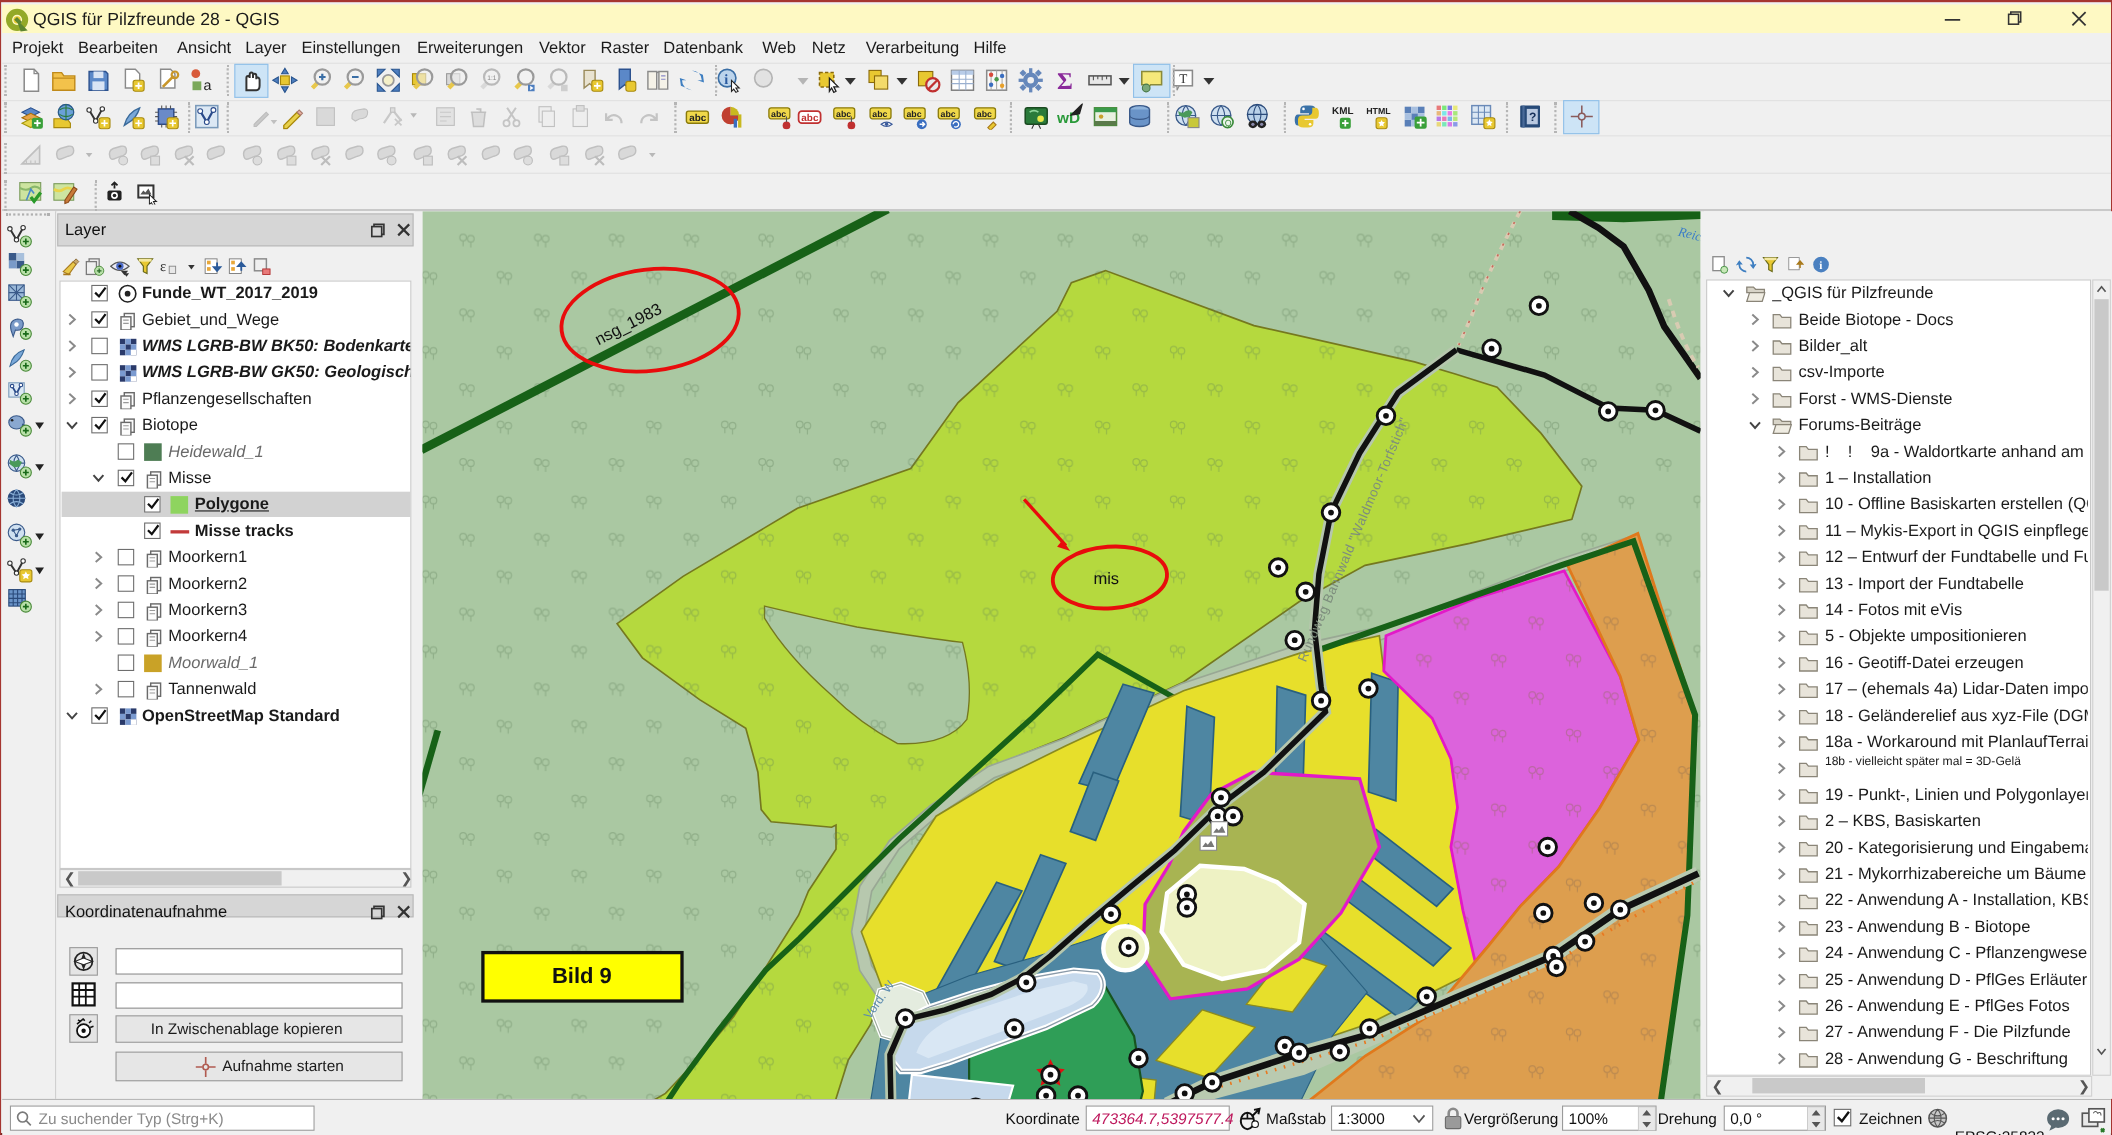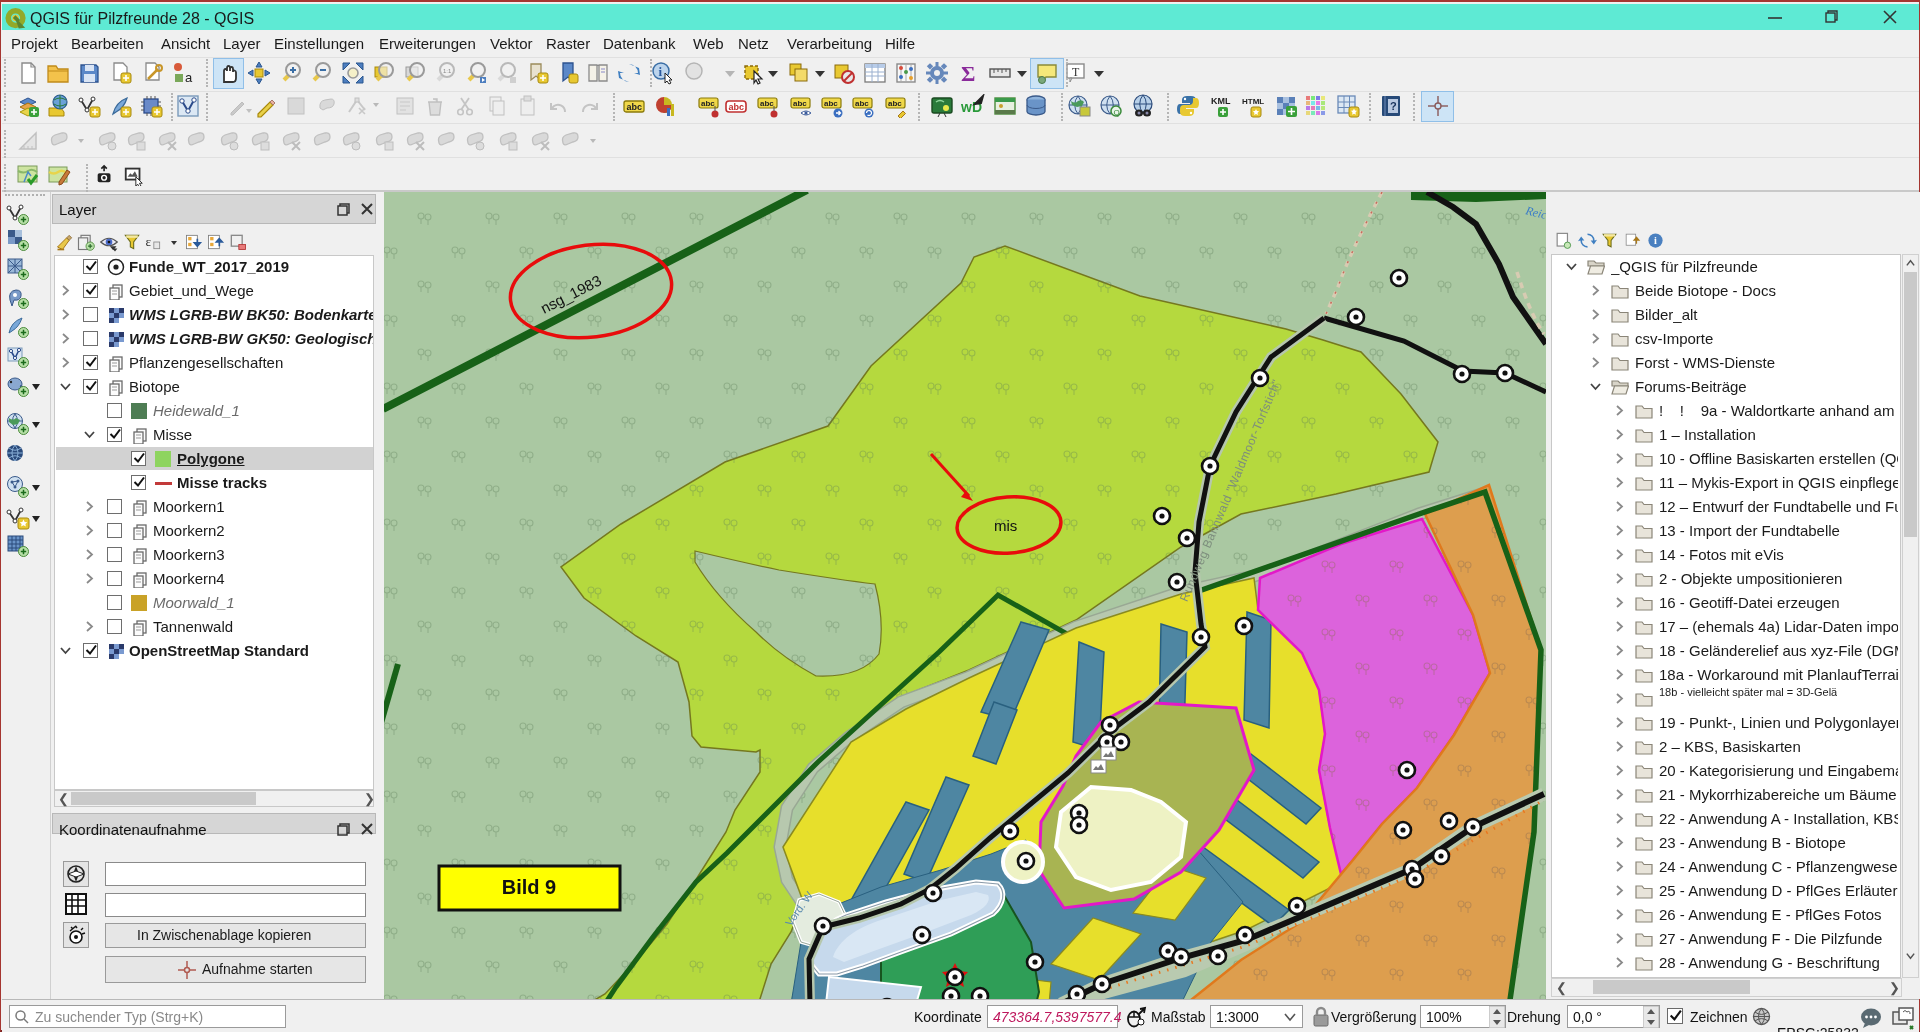--- a/index.html
+++ b/index.html
@@ -7,21 +7,21 @@
 .abs{position:absolute}
 .ic{position:absolute}
 .sep{position:absolute;width:4px;border-left:2px dotted #b5b5b5}
 .hl{position:absolute;background:#cde4f6;border:1px solid #90bfe8}
 .txt{position:absolute;white-space:nowrap;color:#1a1a1a}
 .panel-title{position:absolute;background:#d6d6d6;color:#111;font-size:15px}
 .cb{position:absolute;width:15px;height:15px;background:#fff;border:1px solid #6e6e6e}
 </style></head><body>
 <div id="win">
 
-<div class="abs" style="left:1px;top:2px;width:1917px;height:26px;background:#5eead4">
+<div class="abs" style="left:1px;top:2px;width:1917px;height:26px;background:#fef9c3">
  <svg class="ic" style="left:3px;top:3px" width="22" height="23" viewBox="0 0 24 24">
    <circle cx="11.5" cy="11.5" r="8" fill="none" stroke="#93a928" stroke-width="6"></circle>
    <circle cx="11.5" cy="11.5" r="3.6" fill="#e8c832"></circle>
    <path d="M11 11 L22 22 L15 23 Z" fill="#5c8530"></path>
    <path d="M10 10 l5 5" stroke="#5c8530" stroke-width="4"></path>
  </svg>
  <div class="txt" style="left:28px;top:6px;font-size:16px">QGIS für Pilzfreunde 28 - QGIS</div>
  <svg class="ic" style="left:1758px;top:6px" width="150" height="16" viewBox="0 0 150 16">
   <line x1="8" y1="8" x2="22" y2="8" stroke="#333" stroke-width="1.6"></line>
   <rect x="66" y="3" width="9" height="9" fill="none" stroke="#333" stroke-width="1.4"></rect>
@@ -1163,21 +1163,21 @@
 <svg class="ic" style="left:1634px;top:544px" width="18" height="18" viewBox="0 0 18 18">
       <path d="M1 4 h6 l2 2.5 h8 v9.5 H1z" fill="#e8e4da" stroke="#8a8578" stroke-width="1.2"></path>
     </svg>
 <div class="txt" style="left:1658px;top:544px;font-size:15px;max-width:239px;overflow:hidden">14 - Fotos mit eVis</div>
 <svg class="ic" style="left:1612px;top:570px" width="13" height="13" viewBox="0 0 13 13">
       <path d="M4 2 L9 6.5 L4 11" fill="none" stroke="#8a8a8a" stroke-width="1.8"></path>
     </svg>
 <svg class="ic" style="left:1634px;top:568px" width="18" height="18" viewBox="0 0 18 18">
       <path d="M1 4 h6 l2 2.5 h8 v9.5 H1z" fill="#e8e4da" stroke="#8a8578" stroke-width="1.2"></path>
     </svg>
-<div class="txt" style="left:1658px;top:568px;font-size:15px;max-width:239px;overflow:hidden">2 - Objekte umpositionieren</div>
+<div class="txt" style="left:1658px;top:568px;font-size:15px;max-width:239px;overflow:hidden">5 - Objekte umpositionieren</div>
 <svg class="ic" style="left:1612px;top:594px" width="13" height="13" viewBox="0 0 13 13">
       <path d="M4 2 L9 6.5 L4 11" fill="none" stroke="#8a8a8a" stroke-width="1.8"></path>
     </svg>
 <svg class="ic" style="left:1634px;top:592px" width="18" height="18" viewBox="0 0 18 18">
       <path d="M1 4 h6 l2 2.5 h8 v9.5 H1z" fill="#e8e4da" stroke="#8a8578" stroke-width="1.2"></path>
     </svg>
 <div class="txt" style="left:1658px;top:592px;font-size:15px;max-width:239px;overflow:hidden">16 - Geotiff-Datei erzeugen</div>
 <svg class="ic" style="left:1612px;top:618px" width="13" height="13" viewBox="0 0 13 13">
       <path d="M4 2 L9 6.5 L4 11" fill="none" stroke="#8a8a8a" stroke-width="1.8"></path>
     </svg>

